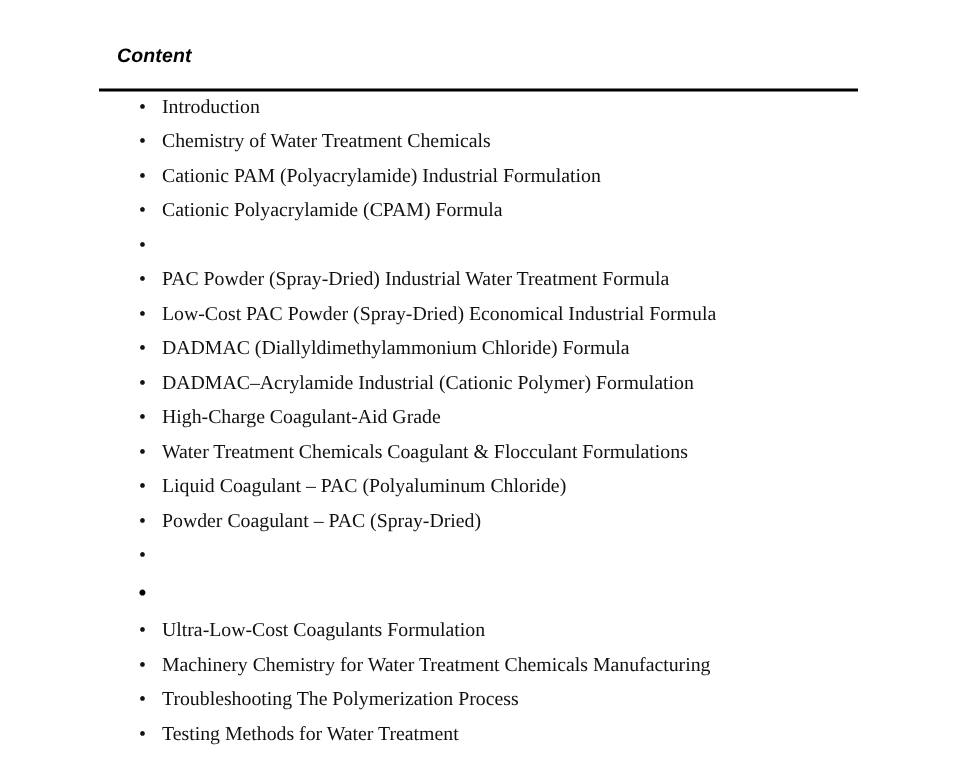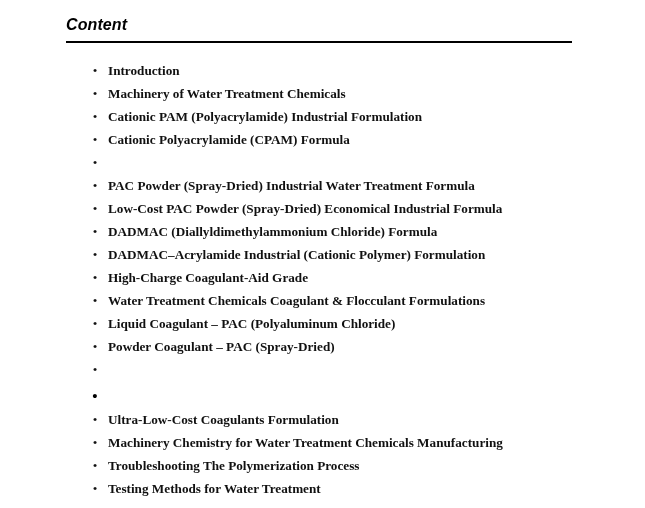--- a/index.html
+++ b/index.html
@@ -32,25 +32,25 @@
     position: absolute;
     left: 66px;
     top: 14px;
     width: 506px;
   }
 
   .page-title {
     font-family: "Liberation Sans", "DejaVu Sans", sans-serif;
     font-weight: bold;
     font-style: italic;
-    font-size: 16px;
+    font-size: 13px;
     line-height: 21px;
     letter-spacing: 0.1px;
     color: #000000;
-    margin: 0;
+    margin: 12px;
     padding: 0;
     white-space: nowrap;
   }
 
   .title-rule {
     margin-top: 6px;
     width: 506px;
     height: 0;
     border: 0;
     border-top: 2px solid #000000;
@@ -97,36 +97,35 @@
     margin-top: 4px;
   }
   .toc-item.bold-bullet .bullet {
     font-weight: bold;
     font-size: 15px;
     color: #000000;
   }
 
   .toc-label {
     display: inline;
-    font-weight: bold;
   }
 </style>
 </head>
 <body>
 
 <div class="page">
 
   <div class="heading-block">
     <div class="page-title">Content</div>
     <div class="title-rule"></div>
   </div>
 
   <ul class="toc-list" id="toc-list">
       <li class="toc-item"><span class="bullet">•</span><span class="toc-label">Introduction</span></li>
-      <li class="toc-item"><span class="bullet">•</span><span class="toc-label">Machinery of Water Treatment Chemicals</span></li>
+      <li class="toc-item"><span class="bullet">•</span><span class="toc-label">Chemistry of Water Treatment Chemicals</span></li>
       <li class="toc-item"><span class="bullet">•</span><span class="toc-label">Cationic PAM (Polyacrylamide) Industrial Formulation</span></li>
       <li class="toc-item"><span class="bullet">•</span><span class="toc-label">Cationic Polyacrylamide (CPAM) Formula</span></li>
       <li class="toc-item"><span class="bullet">•</span></li>
       <li class="toc-item"><span class="bullet">•</span><span class="toc-label">PAC Powder (Spray-Dried) Industrial Water Treatment Formula</span></li>
       <li class="toc-item"><span class="bullet">•</span><span class="toc-label">Low-Cost PAC Powder (Spray-Dried) Economical Industrial Formula</span></li>
       <li class="toc-item"><span class="bullet">•</span><span class="toc-label">DADMAC (Diallyldimethylammonium Chloride) Formula</span></li>
       <li class="toc-item"><span class="bullet">•</span><span class="toc-label">DADMAC–Acrylamide Industrial (Cationic Polymer) Formulation</span></li>
       <li class="toc-item"><span class="bullet">•</span><span class="toc-label">High-Charge Coagulant-Aid Grade</span></li>
       <li class="toc-item"><span class="bullet">•</span><span class="toc-label">Water Treatment Chemicals Coagulant &amp; Flocculant Formulations</span></li>
       <li class="toc-item"><span class="bullet">•</span><span class="toc-label">Liquid Coagulant – PAC (Polyaluminum Chloride)</span></li>

